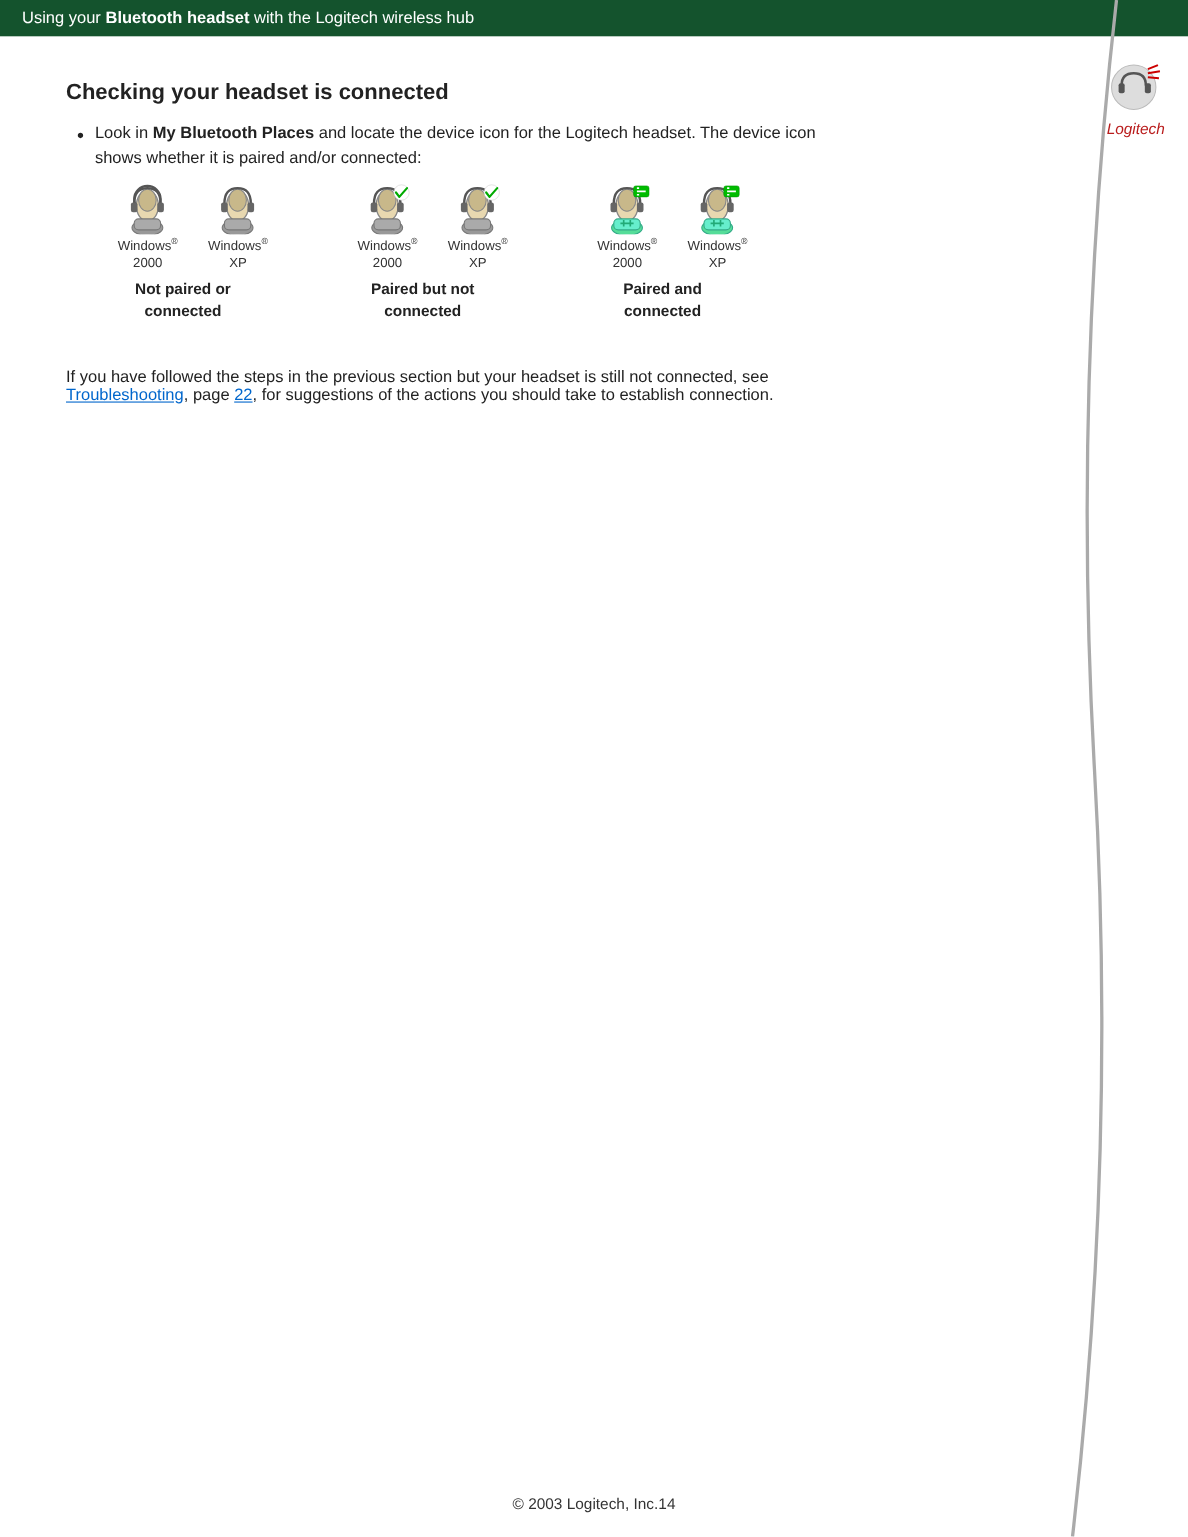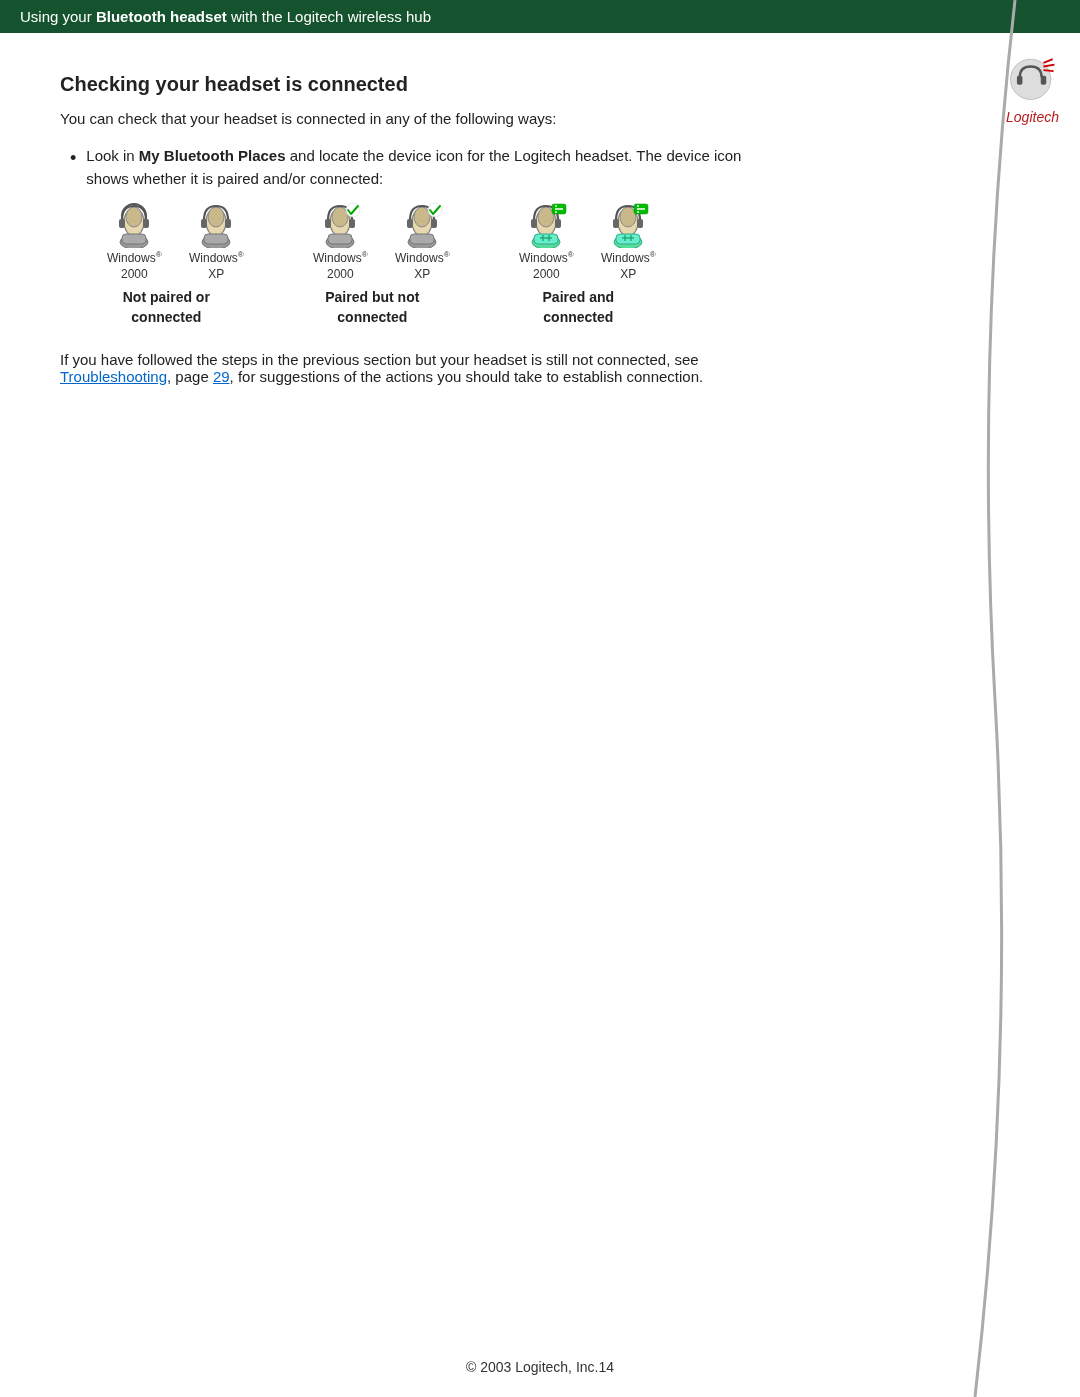--- a/index.html
+++ b/index.html
@@ -145,23 +145,23 @@
     
     .win-group {
       display: flex;
       gap: 12px;
       margin-bottom: 6px;
     }
 
     .three-groups {
       display: flex;
       margin-left: 0;
-      gap: 28px;
+      gap: 40px;
       margin-top: 10px;
-      margin-bottom: 6px;
+      margin-bottom: 24px;
     }
 
     .single-group {
       display: flex;
       flex-direction: column;
       align-items: center;
     }
 
     
     .curve-svg {
@@ -199,21 +199,20 @@
 </div>
 
 <svg class="curve-svg" viewBox="0 0 60 1397" preserveAspectRatio="none">
   <path d="M50 0 Q10 350 30 700 Q50 1050 10 1397" fill="none" stroke="#aaa" stroke-width="3"></path>
 </svg>
 
 <div class="content">
 
   <h1 class="page-title">Checking your headset is connected</h1>
 
-  <p class="intro-text">You can check that your headset is connected in any of the following ways:</p>
 
   <ul class="bullet-list">
     <li>
       <span>Look in <strong>My Bluetooth Places</strong> and locate the device icon for the Logitech headset. The device icon shows whether it is paired and/or connected:
 
         
         <div class="three-groups">
 
           <div class="single-group">
             <div class="win-group">
@@ -343,21 +342,21 @@
               Paired and<br>connected
             </div>
           </div>
 
         </div>
       </span>
     </li>
   </ul>
 
   <p>
-    <span>If you have followed the steps in the previous section but your headset is still not connected, see </span><a class="link-style" href="#">Troubleshooting</a><span>, page </span><a class="link-style" href="#">29</a><span>, for suggestions of the actions you should take to establish connection.</span>
+    <span>If you have followed the steps in the previous section but your headset is still not connected, see </span><a class="link-style" href="#">Troubleshooting</a><span>, page </span><a class="link-style" href="#">22</a><span>, for suggestions of the actions you should take to establish connection.</span>
   </p>
 
 </div>
 
 <div class="footer">
   <span>© 2003 Logitech, Inc.</span>
   <span>14</span>
 </div>
 
 </body></html>

